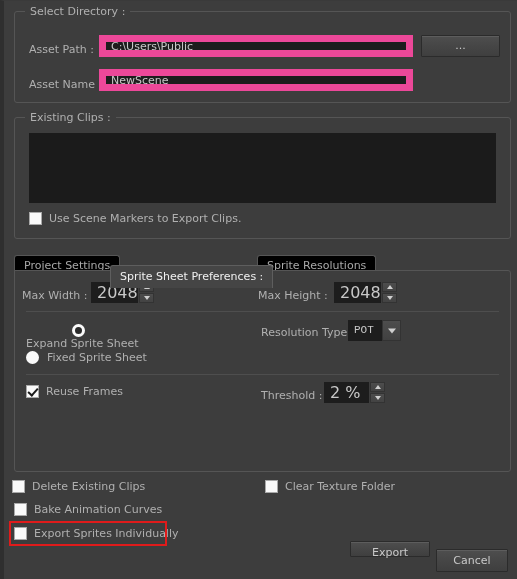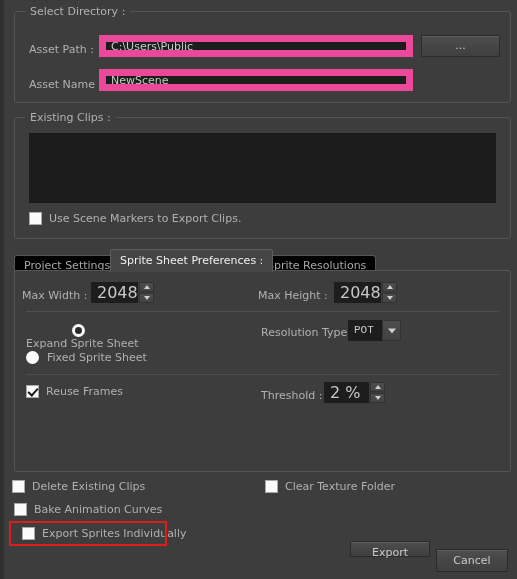--- a/index.html
+++ b/index.html
@@ -168,21 +168,21 @@
     color: #a8a8a8;
     background: #000000;
     border: 1px solid #565656;
     border-bottom: none;
     border-top-left-radius: 3px;
     border-top-right-radius: 3px;
     white-space: nowrap;
     cursor: default;
   }
   .tab.active {
-    top: 0px;
+    top: 16px;
     height: 23px;
     line-height: 22px;
     color: #f0f0f0;
     background: #454545;
     border-color: #5e5e5e;
     z-index: 3;
   }
 
   .tabpanel {
     position: absolute;
@@ -407,21 +407,21 @@
   <div class="cbrow" style="left:261px; top:479px;">
     <span class="cbox"></span>
     <span class="cblabel">Clear Texture Folder</span>
   </div>
 
   <div class="cbrow" style="left:10px; top:502px;">
     <span class="cbox"></span>
     <span class="cblabel">Bake Animation Curves</span>
   </div>
 
-  <div class="cbrow" style="left:18px; top:526px;">
+  <div class="cbrow" style="left:10px; top:526px;">
     <span class="cbox"></span>
     <span class="cblabel">Export Sprites Individually</span>
   </div>
 
   <div class="highlight" style="left:5px; top:520px; width:158px; height:25px;"></div>
 
   <div class="btn" style="left:346px; top:540px; width:80px; height:16px; line-height:21px;">
     <span>Export</span>
   </div>
   <div class="btn" style="left:432px; top:548px; width:72px; height:23px; line-height:21px;">

